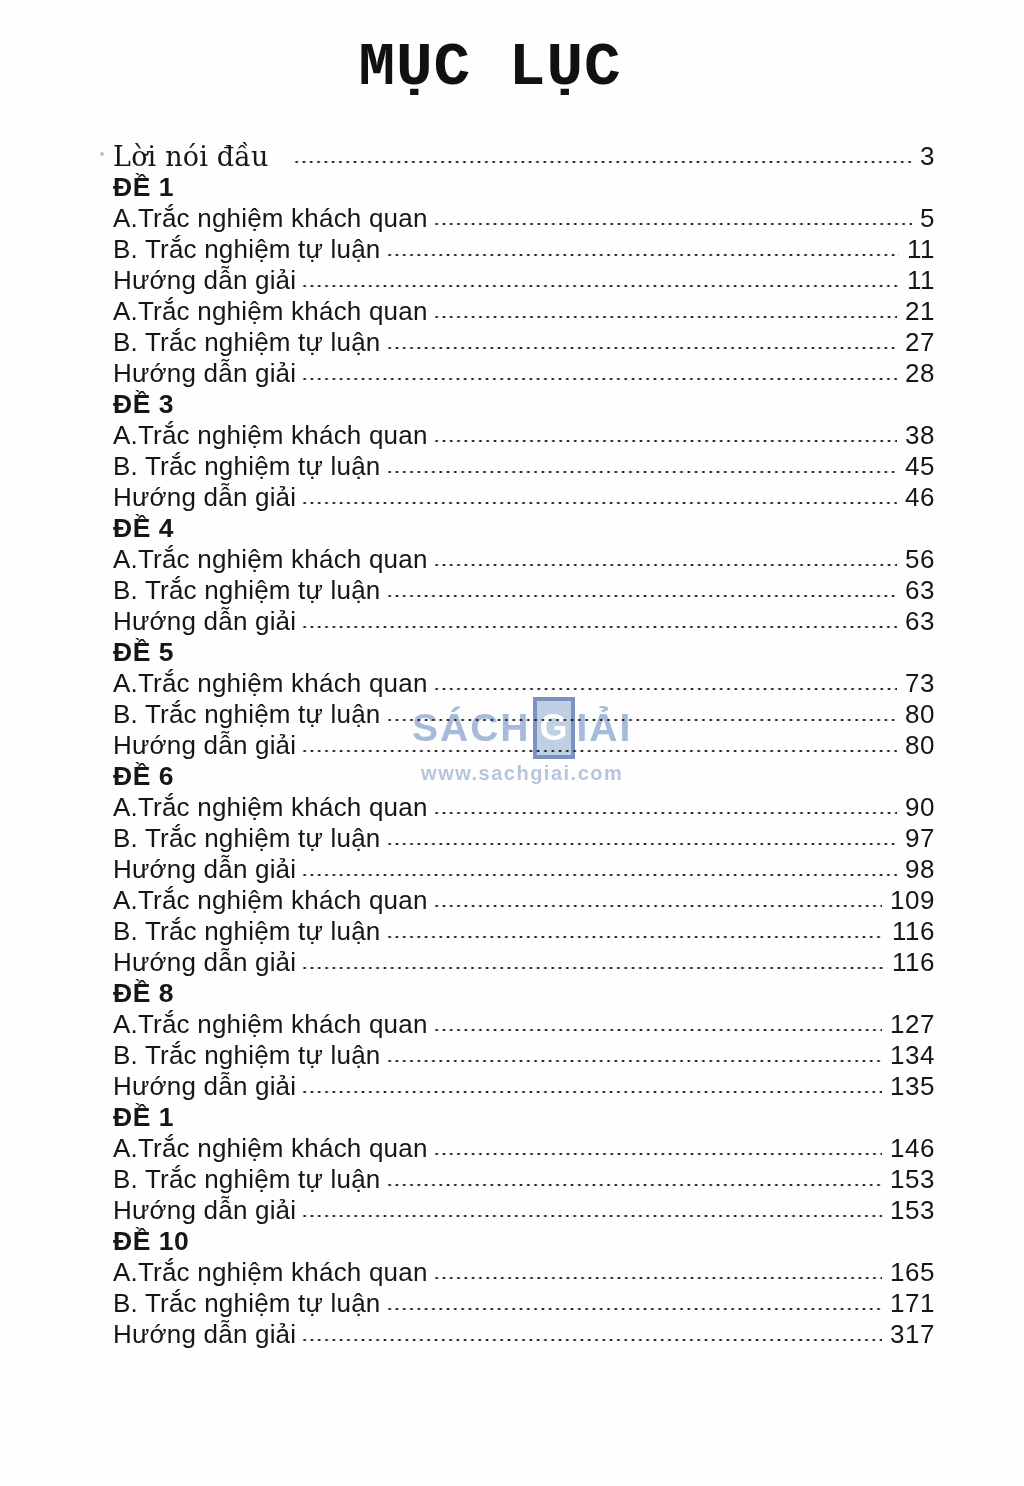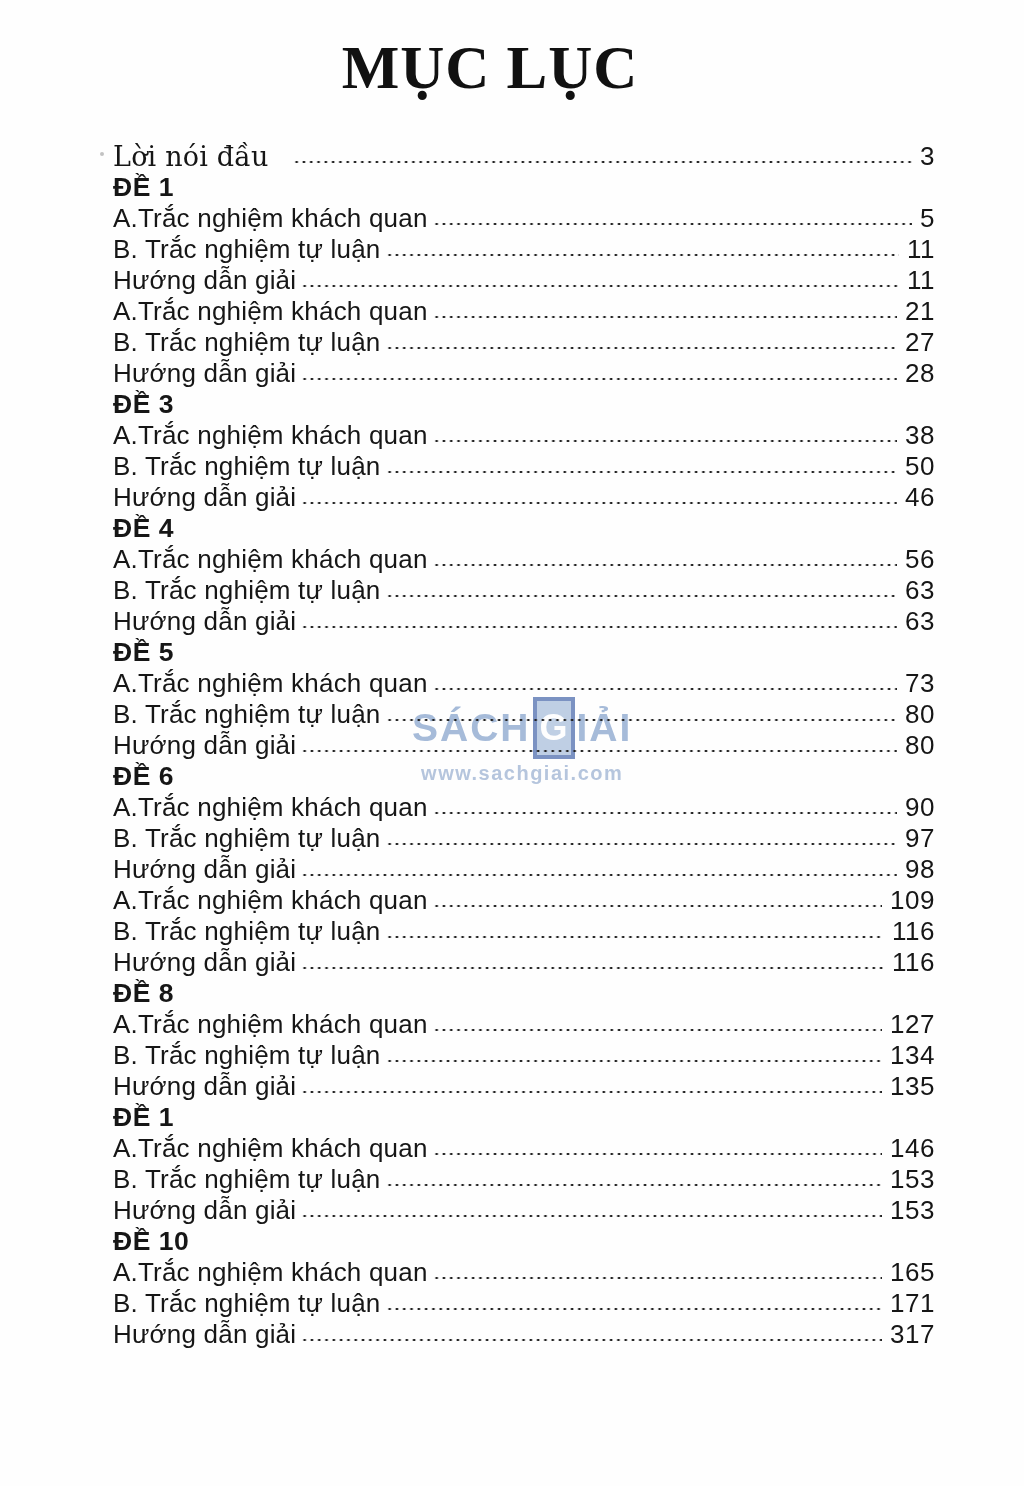--- a/index.html
+++ b/index.html
@@ -10,21 +10,21 @@
     color: #161616;
     position: relative;
     overflow: hidden;
   }
   .page {
     position: absolute; inset: 0;
     padding: 26px 89px 0 113px;
     box-sizing: border-box;
   }
   .title {
-    font-family: Liberation Serif, serif;
+    font-family: Liberation Mono, monospace;
     font-weight: bold;
     font-size: 61px;
     line-height: 84px;
     letter-spacing: 1px;
     text-align: center;
     margin: 0;
     position: relative;
     left: -34px;
     z-index: 1;
     color: #111;
@@ -178,21 +178,21 @@
 
   <div class="row">
     <span class="label">A.Trắc nghiệm khách quan</span>
     <span class="leader"></span>
     <span class="pagenum">38</span>
   </div>
 
   <div class="row">
     <span class="label">B. Trắc nghiệm tự luận</span>
     <span class="leader"></span>
-    <span class="pagenum">50</span>
+    <span class="pagenum">45</span>
   </div>
 
   <div class="row">
     <span class="label">Hướng dẫn giải</span>
     <span class="leader"></span>
     <span class="pagenum">46</span>
   </div>
 
   <div class="heading">ĐỀ 4</div>
 

